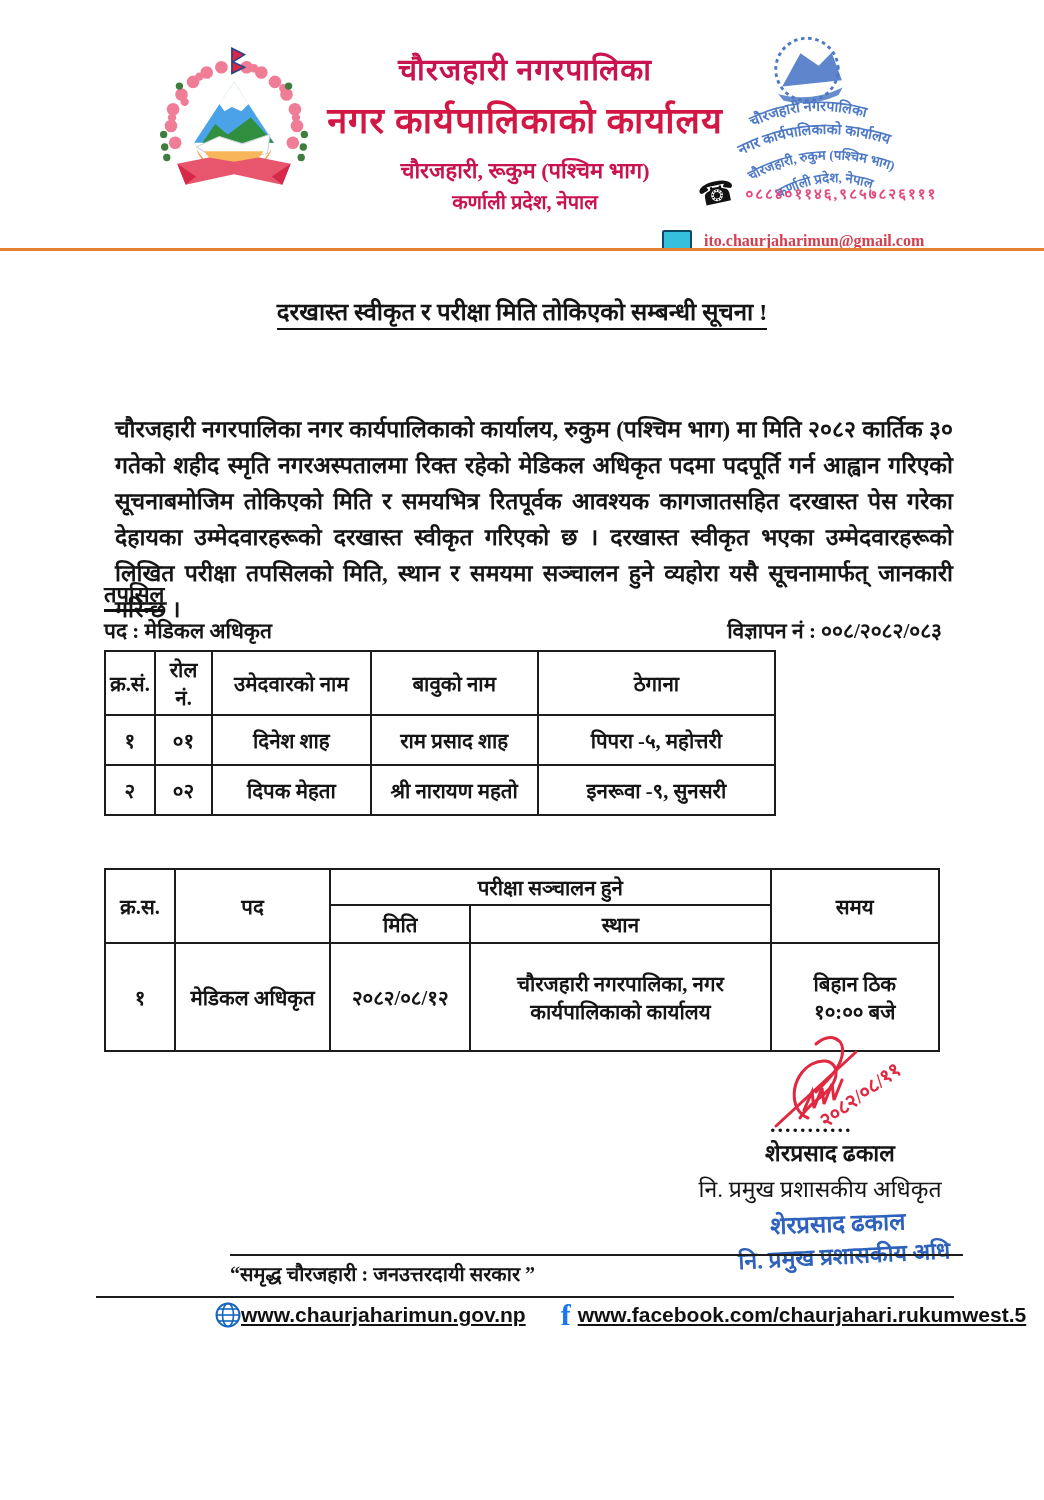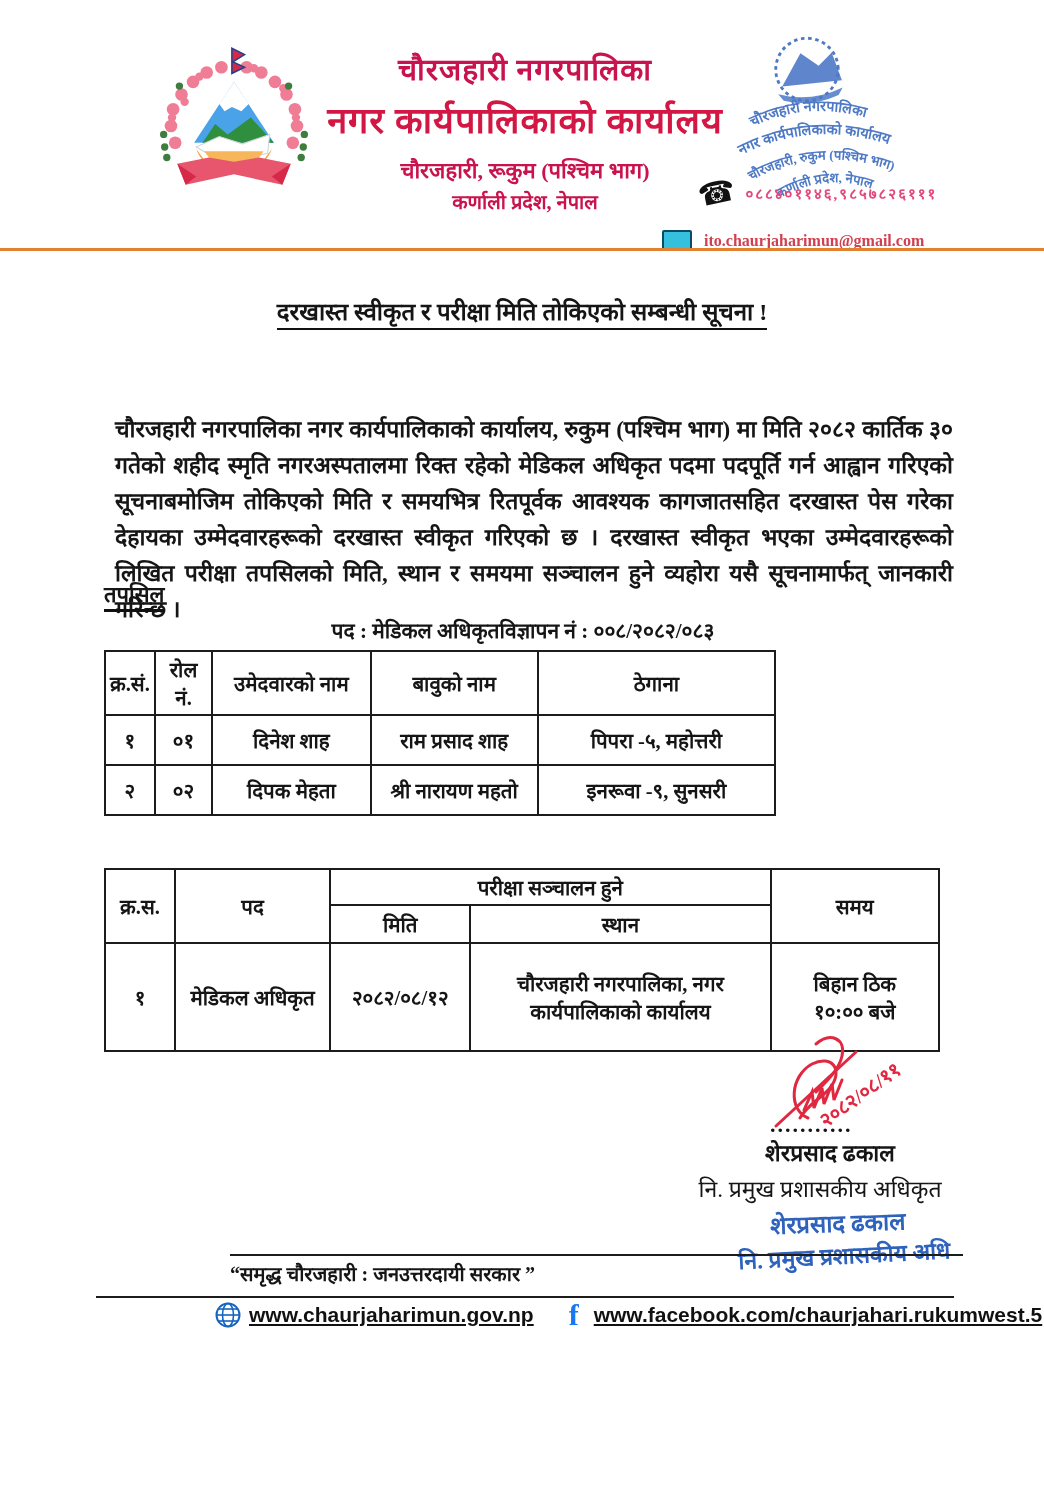--- a/index.html
+++ b/index.html
@@ -22,21 +22,21 @@
   .email-glyph{width:26px;height:17px;background:#35c0dd;border:2px solid #0a4a66;border-radius:2px;}
   .email-text{font-size:16px;font-weight:bold;color:#d04050;}
   .orange-rule{left:0;top:248px;width:1044px;height:3px;background:#e2812f;}
   
   .title{left:102px;top:294px;width:840px;text-align:center;}
   .title span{font-size:24px;font-weight:bold;border-bottom:2.5px solid #111;padding-bottom:3px;}
   .subtitle{left:102px;top:336px;width:840px;text-align:center;font-size:22px;font-weight:bold;}
   .body-par{left:115px;top:392px;width:838px;font-size:23px;font-weight:600;
     line-height:36px;text-align:justify;margin-top:20px;}
   .tapasil{left:104px;top:578px;font-size:22px;font-weight:bold;border-bottom:3px solid #111;padding-bottom:1px;}
-  .post-row{left:104px;top:616px;width:838px;display:flex;justify-content:center;
+  .post-row{left:104px;top:616px;width:838px;display:flex;justify-content:space-between;
     font-size:21px;font-weight:bold;}
   
   table{border-collapse:collapse;}
   td,th{border:2px solid #1c1c1c;font-size:20.5px;text-align:center;padding:2px 4px;}
   th{font-weight:bold;}
   td{font-weight:600;}
   .tbl1{left:104px;top:650px;width:672px;}
   .tbl1 th{height:58px;}
   .tbl1 td{height:44px;}
   .exam-title{left:104px;top:834px;width:838px;text-align:center;}
@@ -56,21 +56,21 @@
     color:#2f62bc;transform:rotate(-3deg);white-space:nowrap;}
   
   .f-line1{left:230px;top:1254px;width:733px;height:2px;background:#1c1c1c;}
   .f-slogan{left:230px;top:1260px;width:580px;text-align:left;font-size:20px;font-weight:bold;}
   .f-line2{left:96px;top:1296px;width:858px;height:2px;background:#1c1c1c;}
   .f-links{left:215px;top:1302px;width:740px;display:flex;align-items:center;gap:28px;}
   .f-link{font-size:21px;font-weight:bold;color:#111;text-decoration:underline;
     font-family:"Liberation Sans","DejaVu Sans",sans-serif;}
   .fb-glyph{width:24px;height:26px;color:#1877f2;font-size:30px;font-weight:bold;
     font-family:"Liberation Serif",serif;line-height:26px;text-align:center;}
-  .glink{display:flex;align-items:center;gap:8px;}
+  .glink{display:flex;align-items:center;}
 </style>
 </head>
 <body>
 
 <div id="page">
 
   <svg class="abs" style="left:150px;top:42px" width="168" height="168" viewBox="0 0 160 160">
 
     <g fill="#ef7d95">
       <circle cx="24" cy="96" r="6"></circle>

